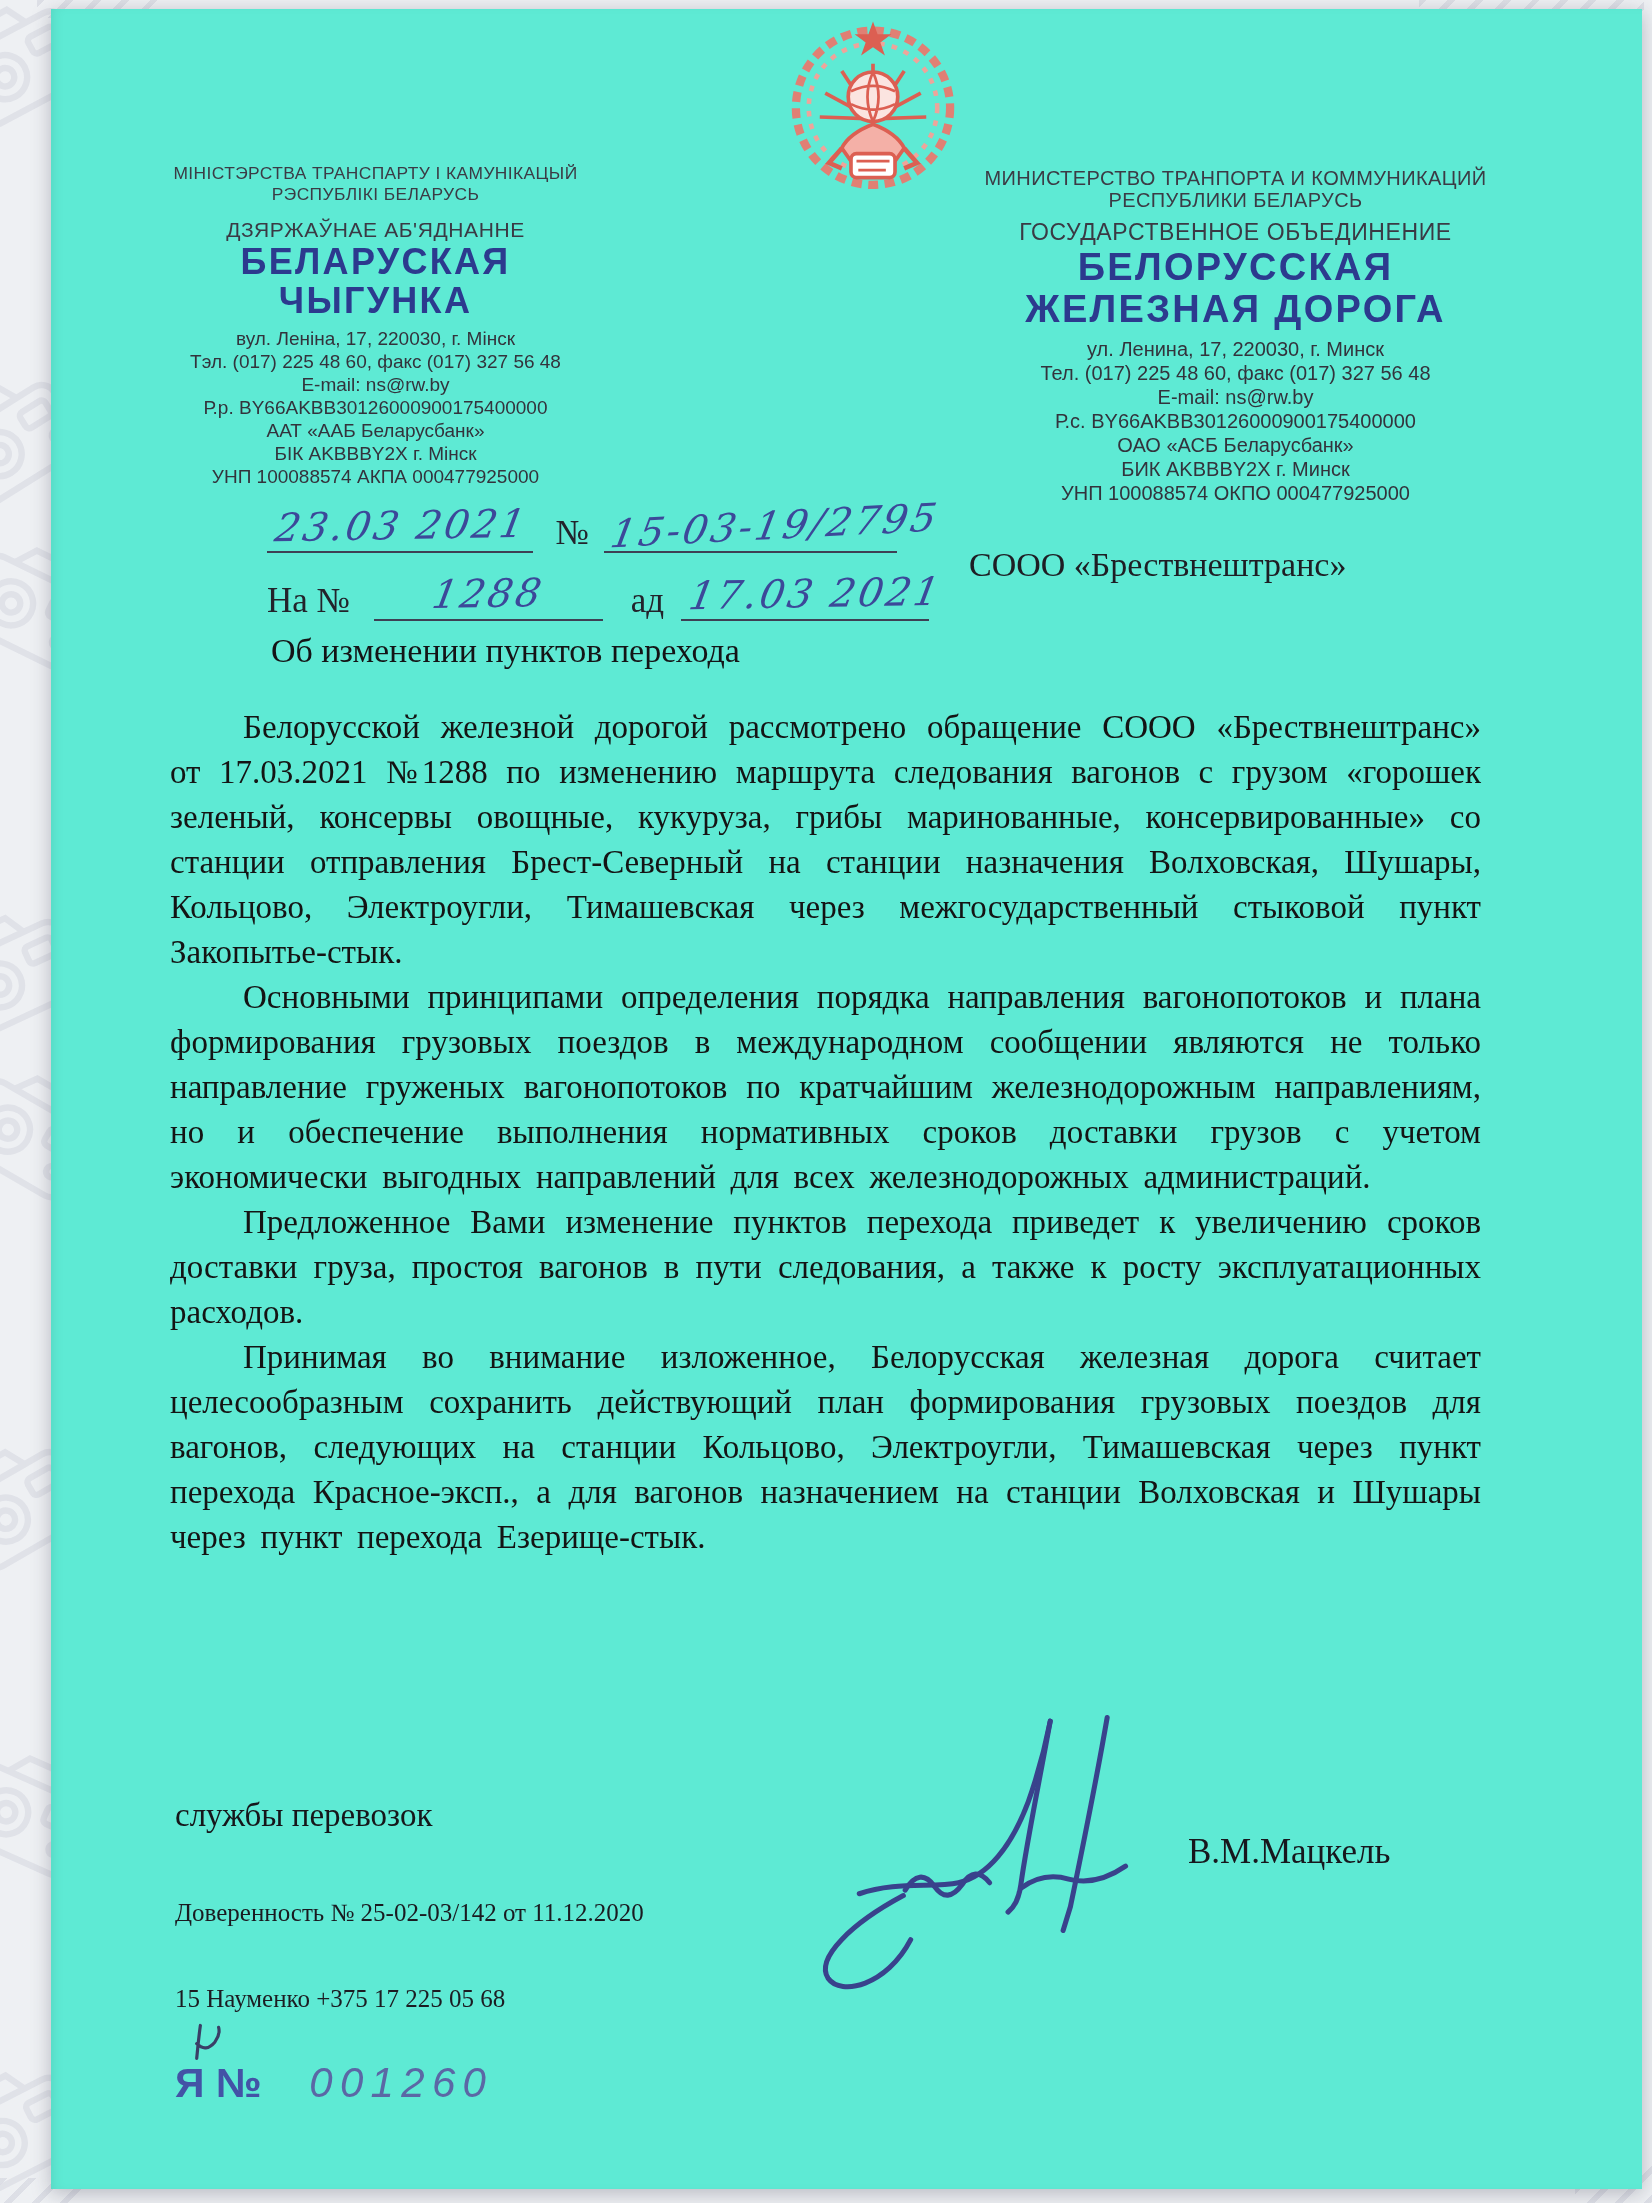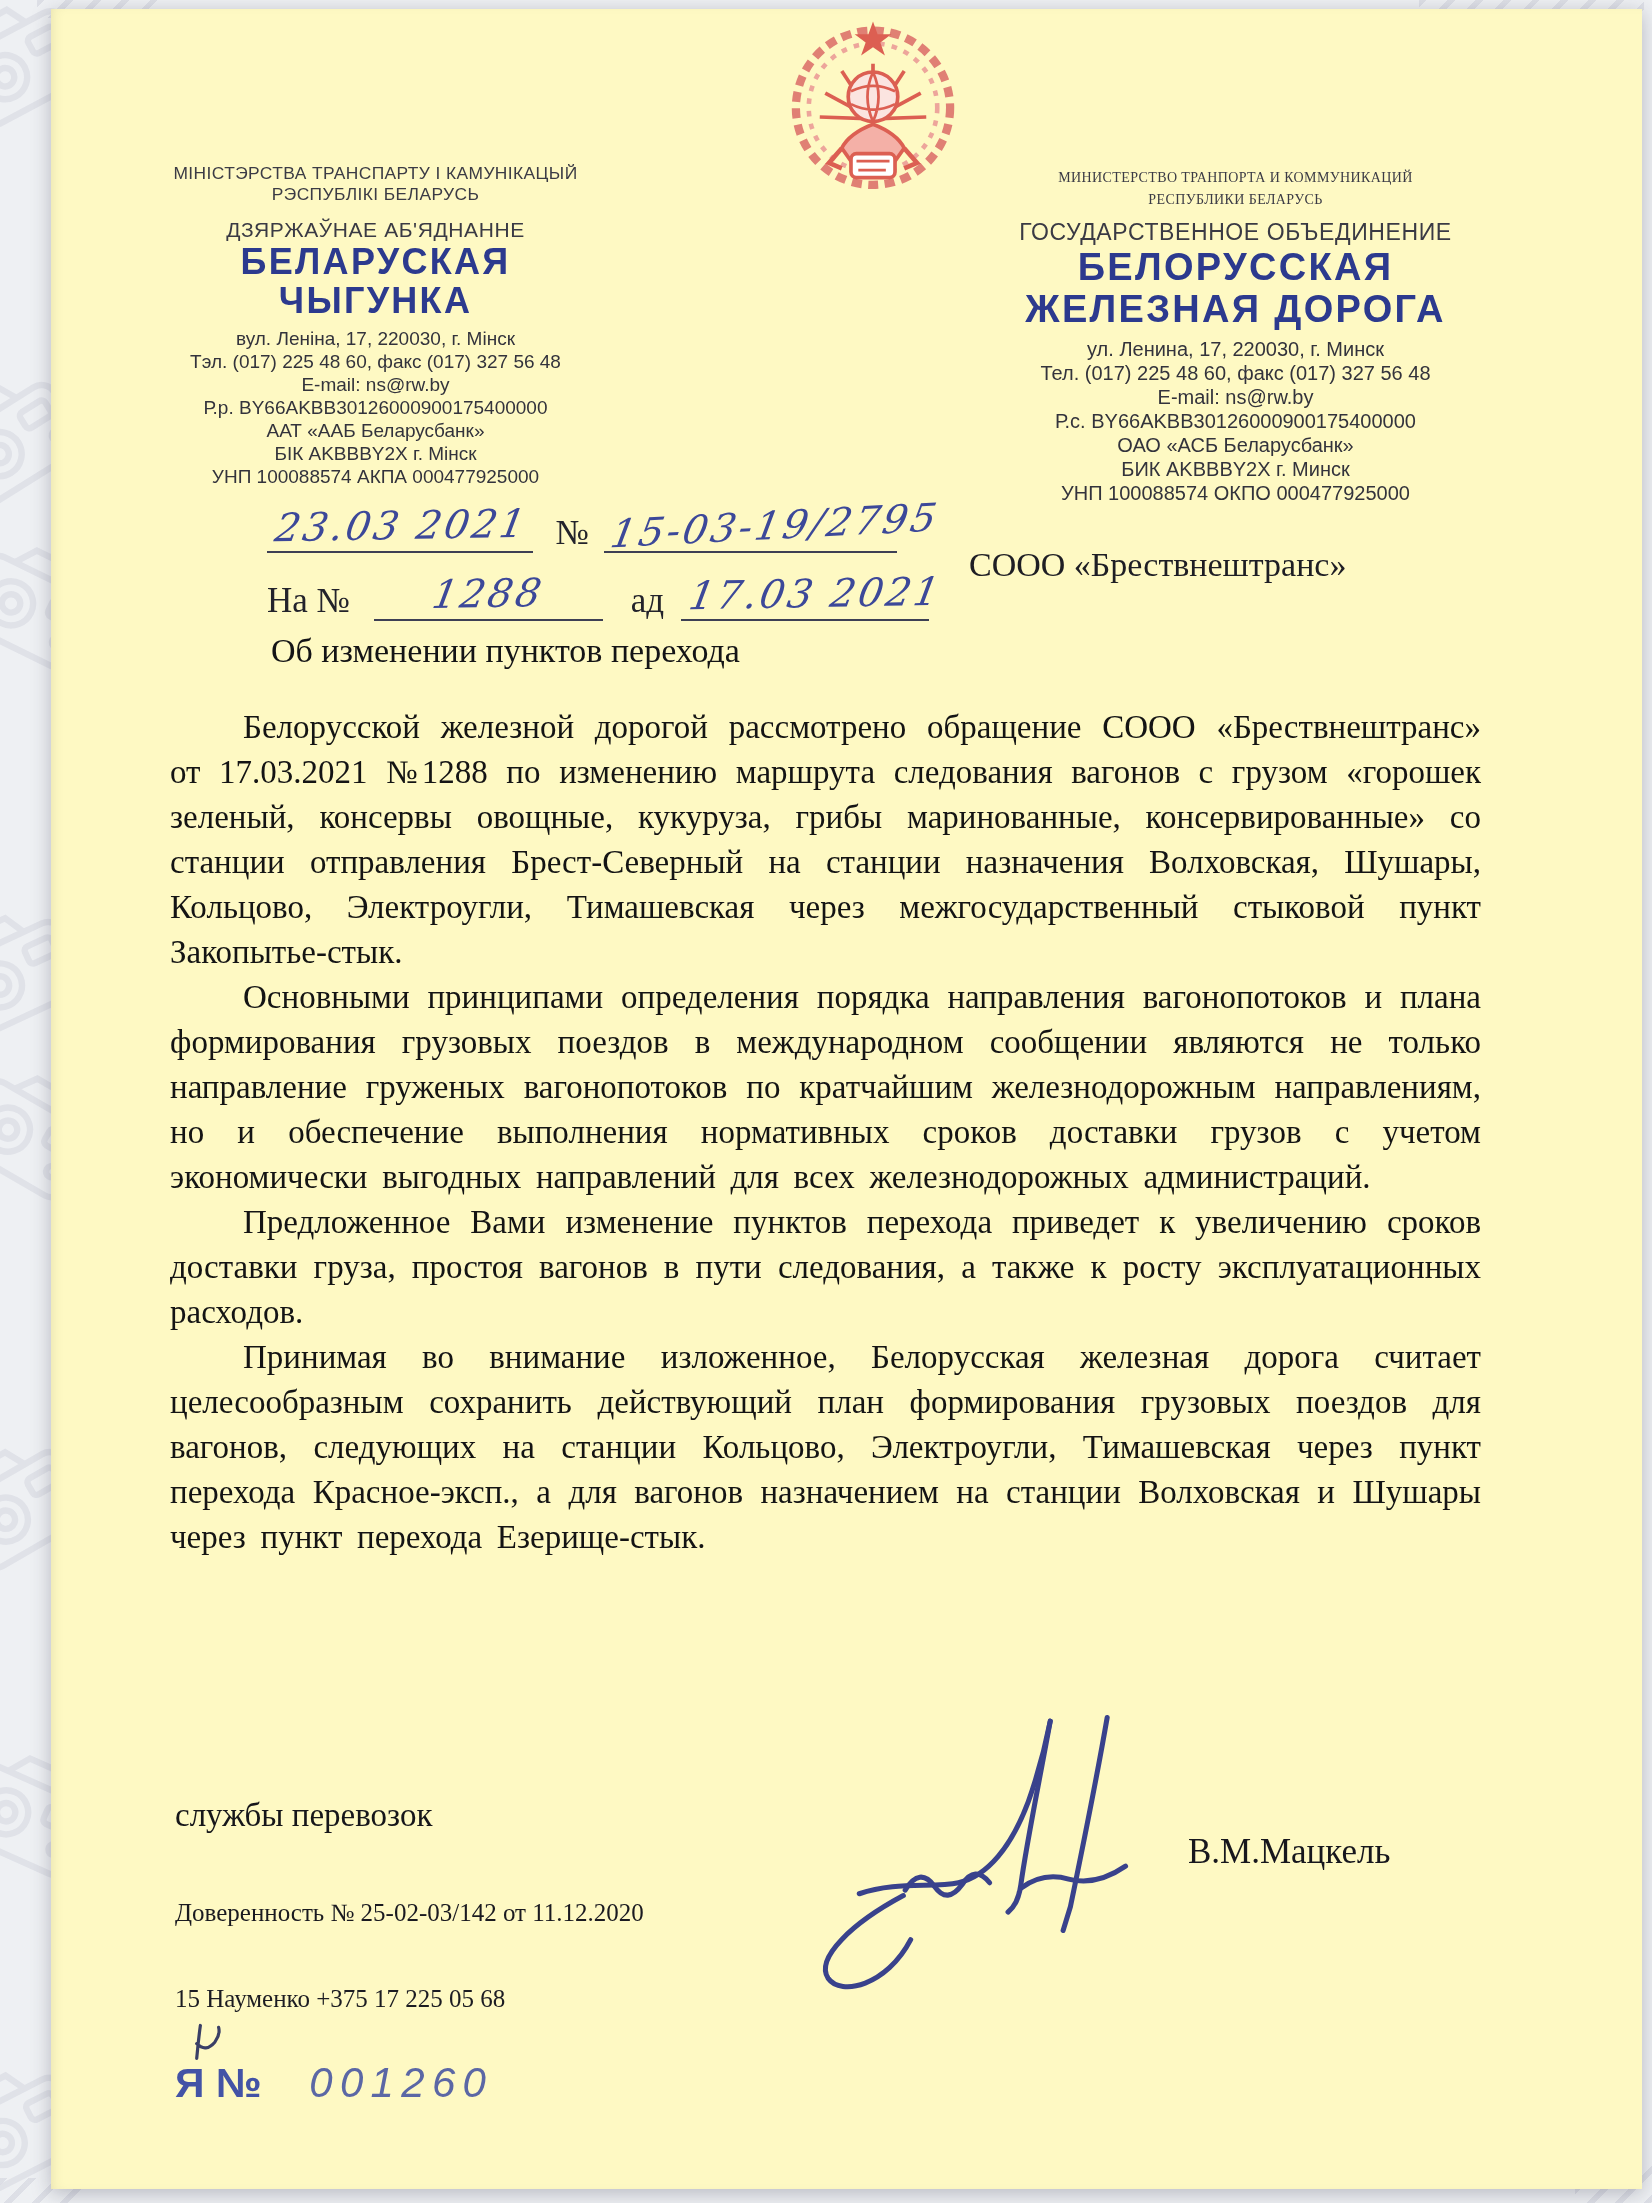--- a/index.html
+++ b/index.html
@@ -3,30 +3,30 @@
 <meta charset="utf-8">
 <style>
   html,body{margin:0;padding:0;background:#e9eaee;}
   .canvas{position:relative;width:1653px;height:2204px;background:#eef0f3;overflow:hidden;
           font-family:"Liberation Serif",serif;color:#1c1c1e;}
   
   .wm-icon{position:absolute;opacity:.85;}
   .wm-icon svg{display:block;}
   .hatch{position:absolute;background:repeating-linear-gradient(135deg,#d9dbe3 0 5.5px,transparent 5.5px 20px);opacity:.8;}
   
-  .page{position:absolute;left:51px;top:9.2px;right:11px;bottom:14.7px;background:#fef9c3;
+  .page{position:absolute;left:51px;top:9.2px;right:11px;bottom:14.7px;background:#5eead4;
         box-shadow:0 3.7px 18.4px rgba(40,40,60,.28), inset 7.3px 0 14.7px -9.2px rgba(0,0,0,.14);}
   .abs{position:absolute;}
   
   .lh-col{position:absolute;text-align:center;font-family:"Liberation Sans",sans-serif;}
   .lh-ministry{font-size:17.4px;line-height:21px;color:#3b3b45;letter-spacing:0.4px;}
   .lh-assoc{margin-top:13px;font-size:21px;color:#3a3a44;letter-spacing:0.6px;}
   .lh-org{font-size:36px;line-height:39px;font-weight:bold;letter-spacing:2.3px;}
   .lh-addr{margin-top:7.3px;font-size:19px;line-height:23px;color:#33333c;}
-  .col-right .lh-ministry{font-size:14px;line-height:22px;font-family:Liberation Serif, serif;}
+  .col-right .lh-ministry{font-size:20px;line-height:22px;}
   .col-right .lh-assoc{font-size:23px;margin-top:8px;}
   .col-right .lh-org{font-size:38px;line-height:42px;}
   .col-right .lh-addr{font-size:20px;line-height:24px;}
   
   .ref-label{font-size:35px;color:#23232b;}
   .uline{display:inline-block;border-bottom:2.8px solid #3e4054;text-align:center;padding:0 9.2px 2.8px;vertical-align:bottom;}
   .hw{font-family:"DejaVu Serif",serif;font-style:italic;color:#3c4899;display:inline-block;transform:skewX(-11deg) rotate(-1deg);}
   .hw-lg{font-size:39px;letter-spacing:2.8px;}
   .tilt{transform:skewX(-13deg) rotate(-3deg);}
   .recipient{font-size:34px;color:#1e1e24;}

